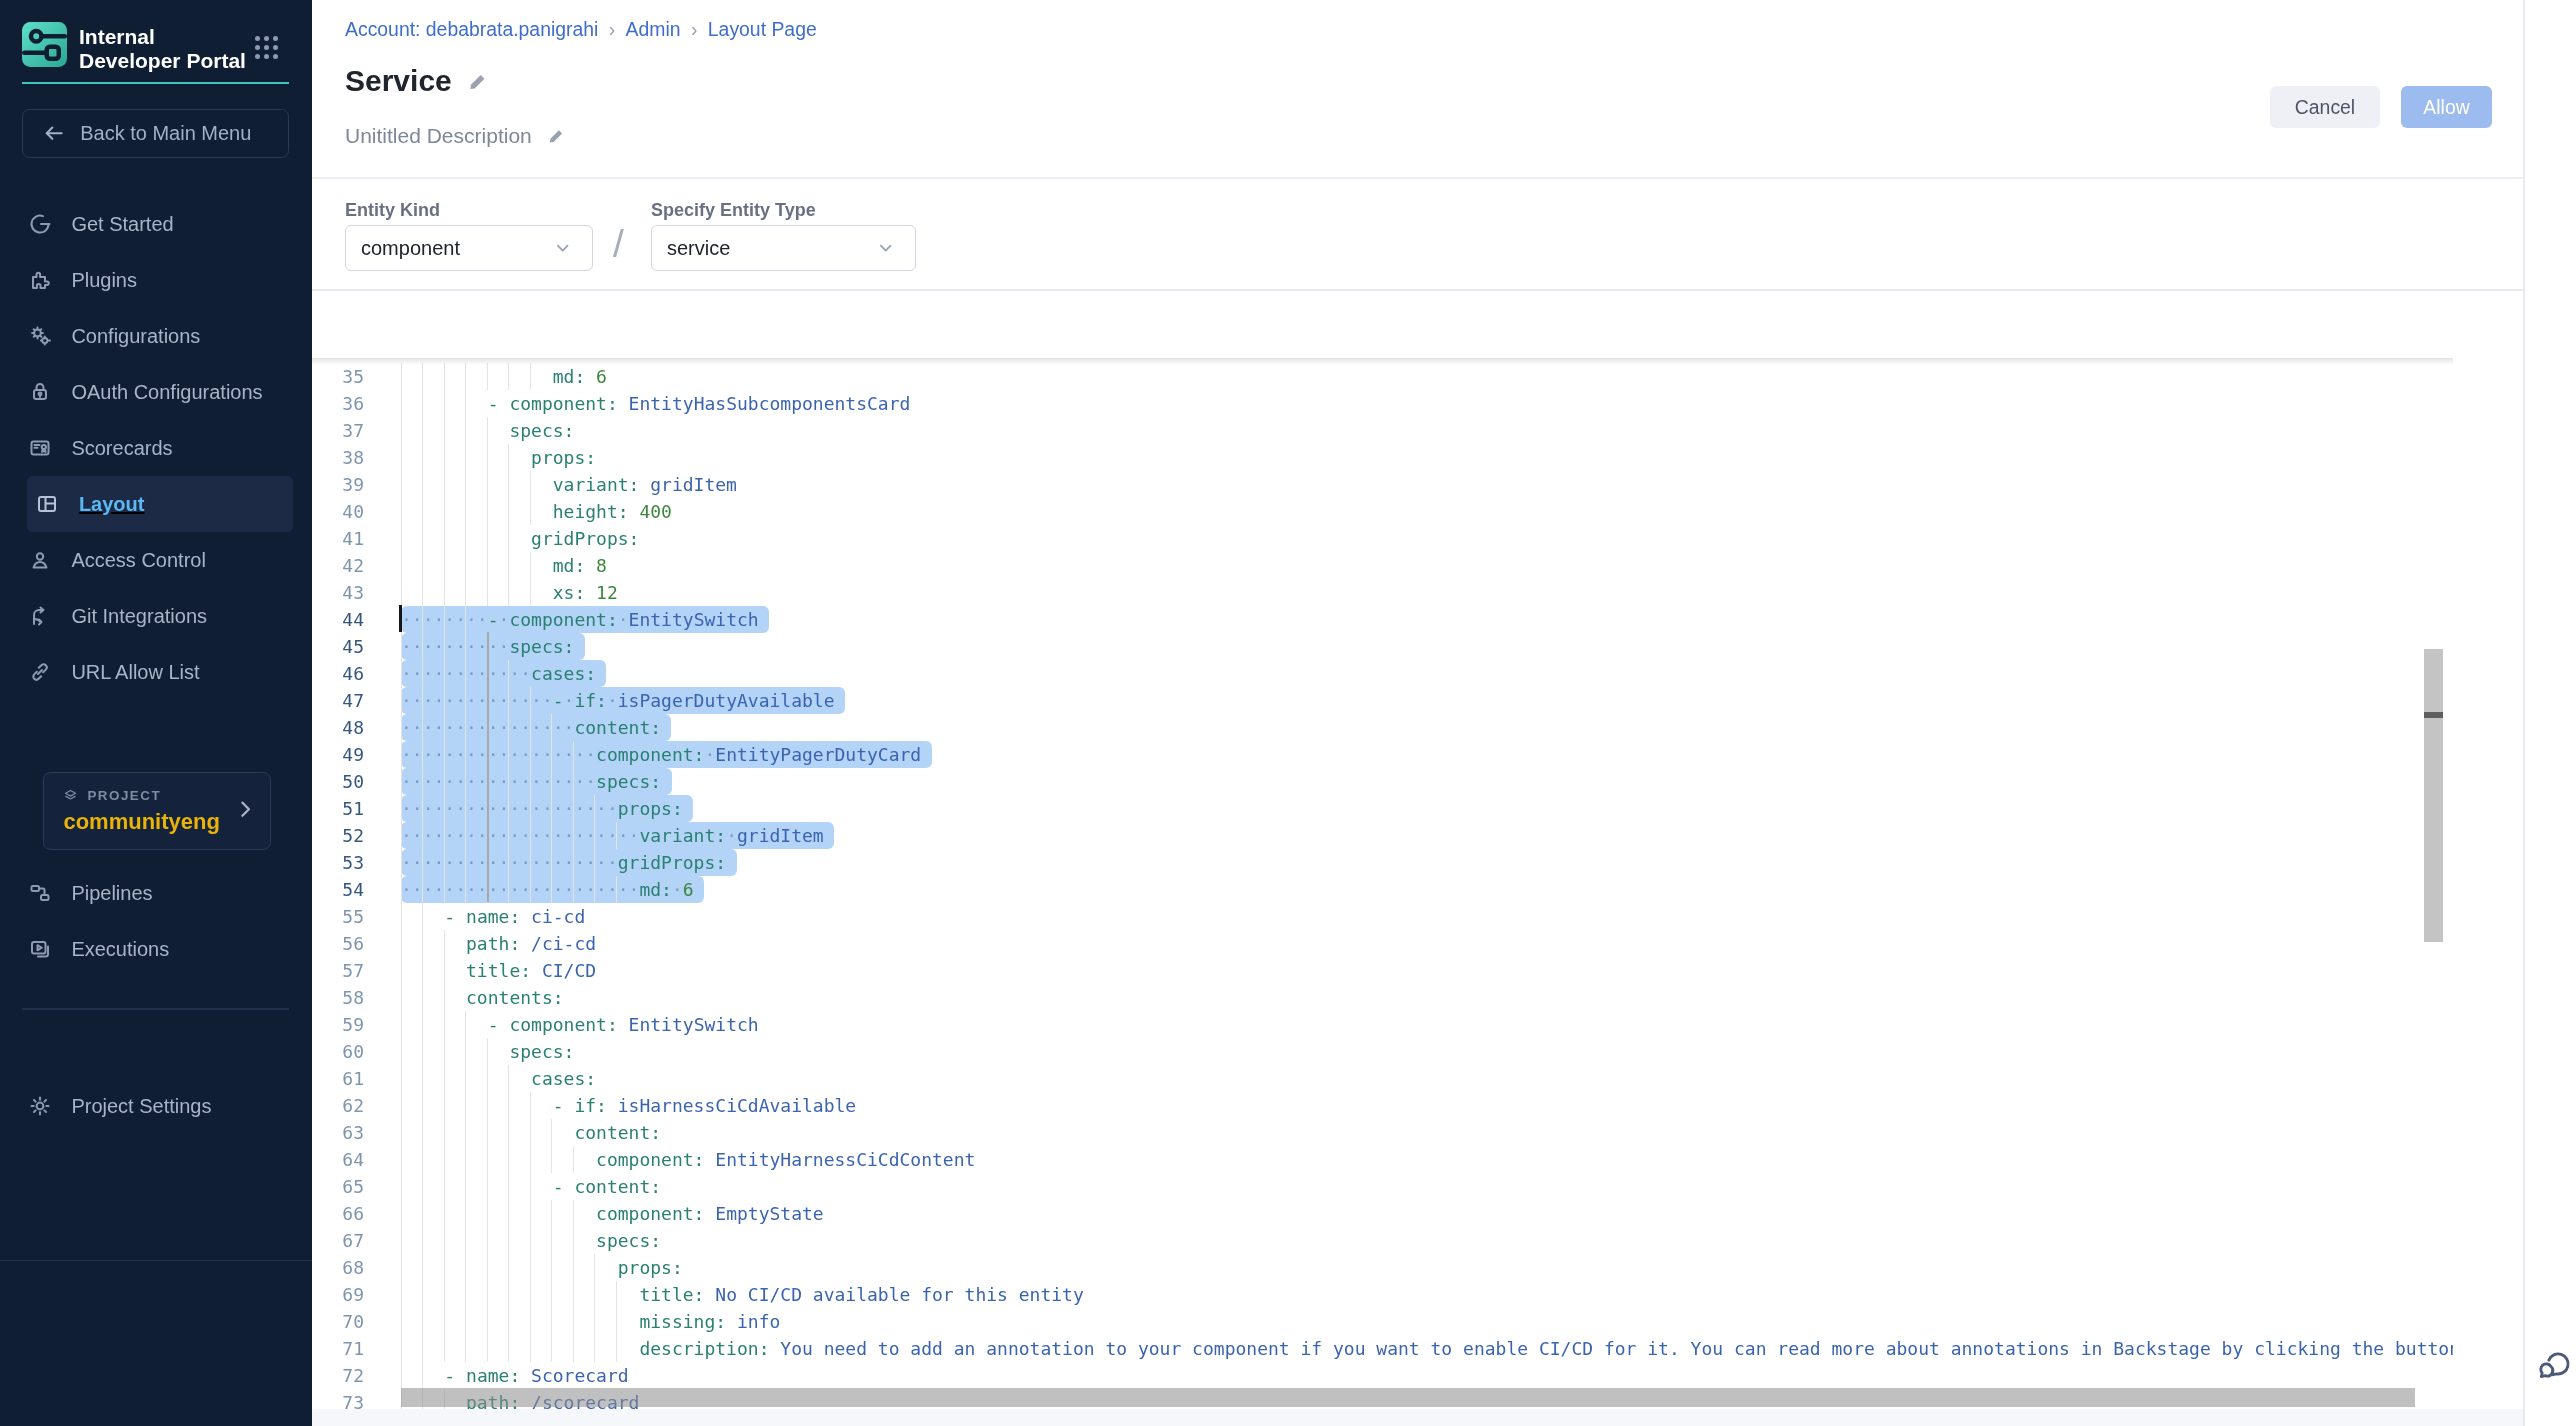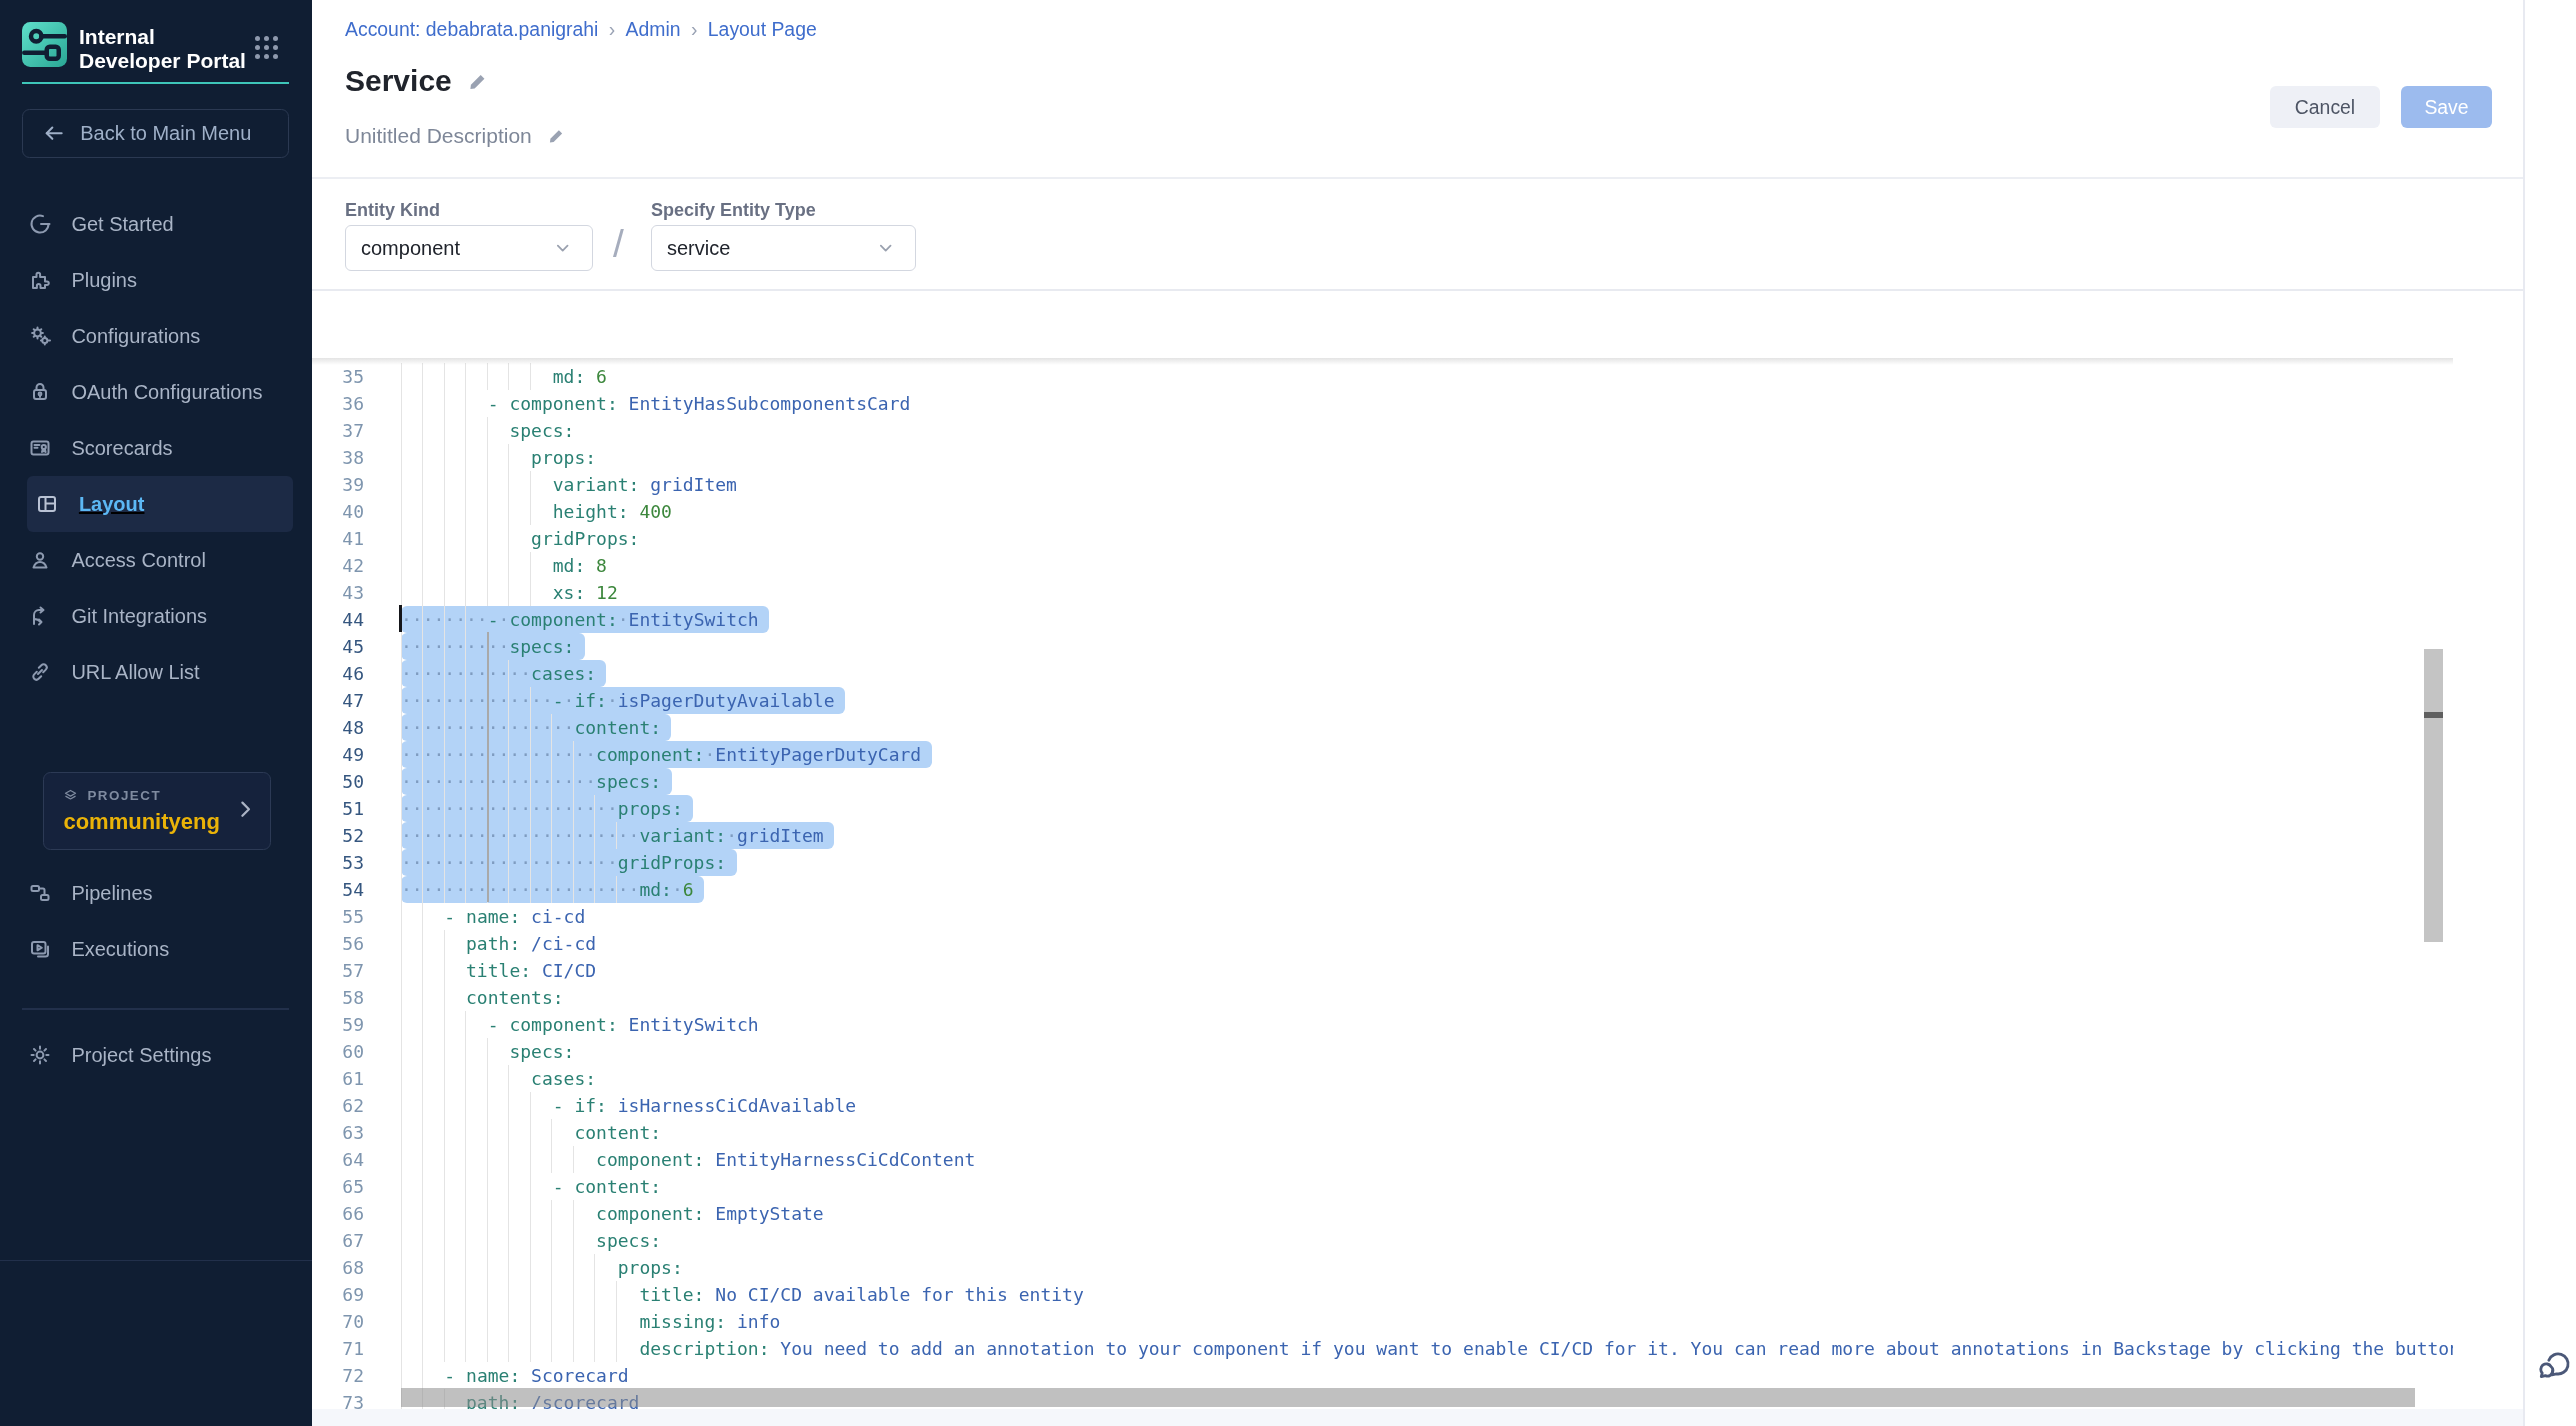--- a/index.html
+++ b/index.html
@@ -14,21 +14,21 @@
               font-size:21px;line-height:24px;font-weight:700;}
   .grid-icon{position:absolute;left:255px;top:36px;width:22.4px;height:22.4px;display:grid;
              grid-template-columns:repeat(3,1fr);gap:3.7px;cursor:pointer;}
   .grid-icon i{width:5.2px;height:5.2px;border-radius:50%;background:#8e99ad;}
   .teal-line{position:absolute;left:22.4px;top:82px;width:267px;height:2.2px;background:#3ec6b9;}
   .back-btn{position:absolute;left:22.4px;top:109px;width:267px;height:49px;box-sizing:border-box;
             border:1.5px solid #2b3952;border-radius:7.5px;background:transparent;display:flex;
             align-items:center;gap:15px;padding:0 0 0 19.4px;color:#9fb0c8;font-size:20px;cursor:pointer;}
   .nav{position:absolute;left:0;top:196px;width:312px;padding:0;}
   .nav2{position:absolute;left:0;top:865px;width:368px;}
-  .nav3{position:absolute;left:0;top:1027px;width:252px;}
+  .nav3{position:absolute;left:0;top:1078px;width:252px;}
   .nav-item{position:relative;height:56px;display:flex;align-items:center;cursor:pointer;
             padding:0 19.4px 0 27px;}
   .nav-item .ibox{width:25px;height:25px;flex:0 0 25px;color:#8d9ab0;display:flex;align-items:center;justify-content:center;}
   .nav-item .lbl{margin-left:19.4px;color:#a9b4c6;font-size:20px;white-space:nowrap;}
   .nav-item.active{background:#1c2a45;border-radius:6px;margin:0 19.4px 0 27px;padding:0;text-decoration:underline;}
   .nav-item.active .ibox{margin-left:7.5px;color:#b9c2d4;}
   .nav-item.active .lbl{color:#5cb8f5;font-weight:600;}
   .side-div{position:absolute;left:22.4px;width:267px;height:1.5px;background:#22304b;}
   .proj-card{position:absolute;left:43px;top:772px;width:228px;height:78px;box-sizing:border-box;
              background:#15223c;border:1.5px solid #2c3a55;border-radius:7.5px;cursor:pointer;}
@@ -310,21 +310,21 @@
     </div>
     <div class="page-desc">
       <span>Unititled Description</span>
       <span class="pencil">
         <svg width="19.4" height="19.4" viewBox="0 0 24 24">
             <path d="M14.7 5.3l4 4L8.2 19.8 3.6 20.4l.6-4.6z" fill="#9aa2b2"></path>
           </svg>
       </span>
     </div>
     <button class="btn btn-cancel">Cancel</button>
-    <button class="btn btn-save">Save</button>
+    <button class="btn btn-save">Allow</button>
     <div class="hdr-border"></div>
 
     <div class="ent-label" style="left:33px">Entity Kind</div>
     <div class="ent-label" style="left:339px">Specify Entity Type</div>
     <div class="ent-select" style="left:33px;width:248px">
       <span>component</span>
       <span>
         <svg width="19.4" height="19.4" viewBox="0 0 24 24" fill="none" stroke="#9aa1af" stroke-width="2.2" stroke-linecap="round" stroke-linejoin="round">
             <path d="M6 9.5l6 6 6-6"></path>
           </svg>

